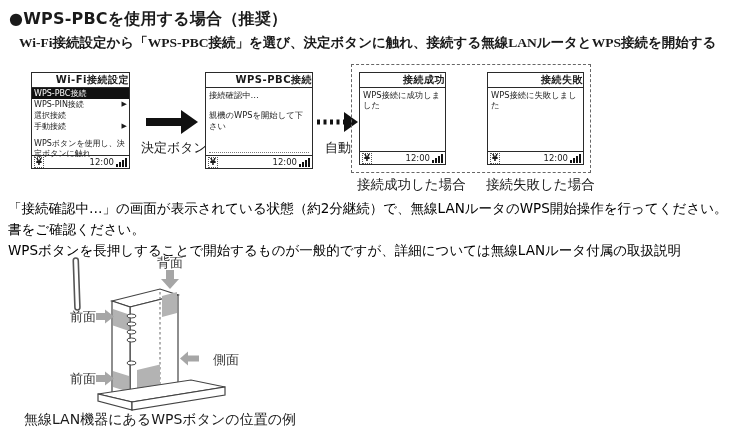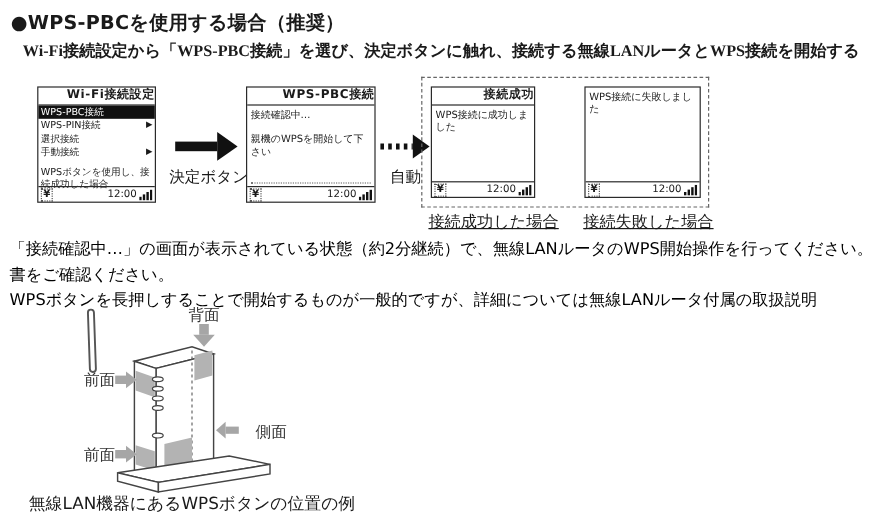--- a/index.html
+++ b/index.html
@@ -24,21 +24,21 @@
   .yen{font-size:8.5px;font-weight:bold;border:1px dotted #555;line-height:9px;padding:0 1px;}
   .time-wrap{display:flex;align-items:center;gap:2px;}
   .time{font-size:8.5px;}
   .dotline{position:absolute;left:3px;right:3px;bottom:15px;border-bottom:1px dotted #777;}
 
   .flow-arrow{position:absolute;}
   .arrow-label{position:absolute;font-size:13px;white-space:nowrap;}
 
   .dashed-box{position:absolute;left:351px;top:64px;width:240px;height:109px;
               border:1.5px dashed #666;box-sizing:border-box;}
-  .case-caption{position:absolute;font-size:13.5px;white-space:nowrap;text-decoration:underline;}
+  .case-caption{position:absolute;font-size:13.5px;white-space:nowrap;}
 
   .paragraph{position:absolute;left:8px;top:198px;font-size:13.5px;line-height:21px;color:#000000;}
   .paragraph div{white-space:nowrap;}
 
   .router-wrap{position:absolute;left:35px;top:254px;}
   .router-caption{position:absolute;left:24px;top:411px;font-size:14px;white-space:nowrap;}
   svg text{font-family:"DejaVu Sans","Liberation Sans",sans-serif;}
 </style>
 </head>
 <body>
@@ -57,21 +57,21 @@
       <span>WPS-PIN接続</span>
       <span class="submenu-arrow">▶</span>
     </div>
     <div class="menu-row">
       <span>選択接続</span>
     </div>
     <div class="menu-row">
       <span>手動接続</span>
       <span class="submenu-arrow">▶</span>
     </div>
-    <div class="scr-desc">WPSボタンを使用し、接続成功した場合</div>
+    <div class="scr-desc">WPSボタンを使用し、決定ボタンに触れ</div>
     <div class="statusbar">
       <span class="yen">¥</span>
       <span class="time-wrap">
         <span class="time">12:00</span>
         <svg width="11" height="9" viewBox="0 0 11 9">
             <g fill="#111">
               <rect x="0" y="6" width="2" height="3"></rect>
               <rect x="3" y="4" width="2" height="5"></rect>
               <rect x="6" y="2" width="2" height="7"></rect>
               <rect x="9" y="0" width="2" height="9"></rect>
@@ -129,20 +129,21 @@
               <rect x="3" y="4" width="2" height="5"></rect>
               <rect x="6" y="2" width="2" height="7"></rect>
               <rect x="9" y="0" width="2" height="9"></rect>
             </g>
           </svg>
       </span>
     </div>
   </div>
 
   <div class="screen" style="left:487px;top:72px;width:97px;height:93px;">
+    <div class="scr-title">接続失敗</div>
     <div class="scr-body">WPS接続に失敗しました</div>
     <div class="statusbar">
       <span class="yen">¥</span>
       <span class="time-wrap">
         <span class="time">12:00</span>
         <svg width="11" height="9" viewBox="0 0 11 9">
             <g fill="#111">
               <rect x="0" y="6" width="2" height="3"></rect>
               <rect x="3" y="4" width="2" height="5"></rect>
               <rect x="6" y="2" width="2" height="7"></rect>

